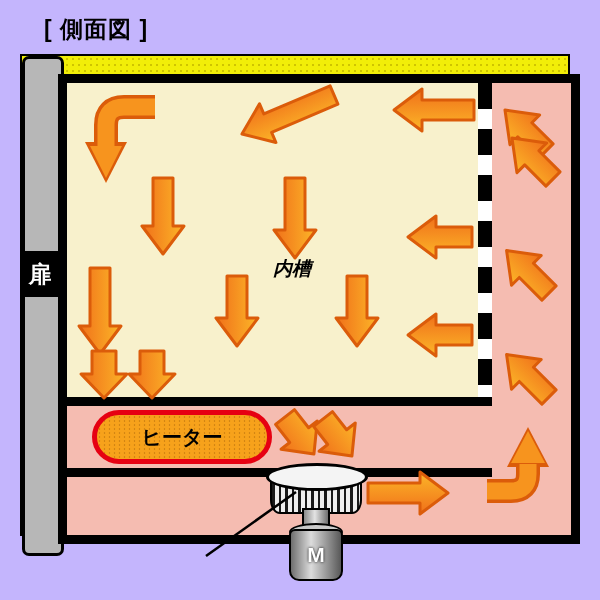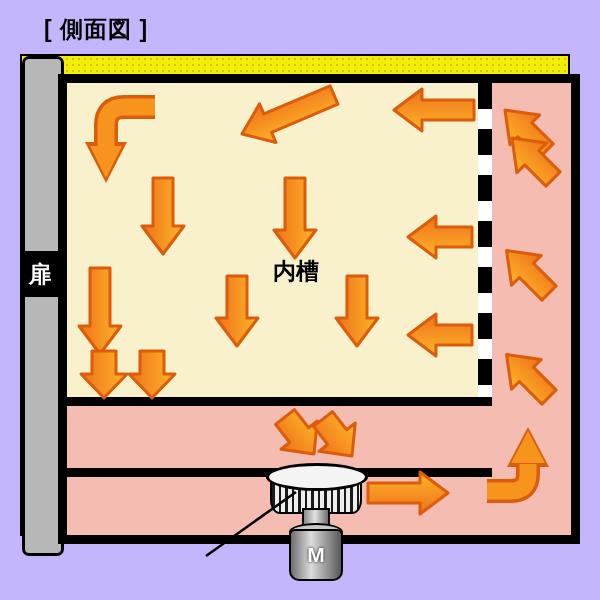--- a/index.html
+++ b/index.html
@@ -22,21 +22,21 @@
         display:flex;align-items:center;justify-content:center;}
   .door-label{color:#fff;font-size:23px;font-weight:bold;}
 
   
   .frame{left:58px;top:74px;width:504px;height:452px;border:9px solid #000;
          background:#f5bcb1;z-index:3;box-sizing:content-box;}
 
   
   .chamber{left:67px;top:83px;width:425px;height:314px;background:#f8f1cc;
            border-bottom:9px solid #000;z-index:4;}
-  .chamber-label{left:273px;top:256px;font-size:23px;font-weight:bold;color:#000;z-index:6;}
+  .chamber-label{left:273px;top:256px;font-size:19px;font-weight:bold;color:#000;z-index:6;font-style:italic;}
 
   
   .partition{left:478px;top:83px;width:14px;height:314px;
      background:repeating-linear-gradient(180deg,#000 0 26px,#fff 26px 46px);z-index:5;}
 
   
   .duct-floor{left:67px;top:468px;width:425px;height:9px;background:#000;z-index:5;}
 
   
   .heater{left:92px;top:410px;width:170px;height:44px;border:5px solid #e60012;
@@ -85,20 +85,23 @@
     </div>
   </div>
 
   <div class="abs frame"></div>
   <div class="abs chamber"></div>
   <div class="abs partition"></div>
   <div class="abs duct-floor"></div>
 
   <div class="abs chamber-label">内槽</div>
 
+  <div class="abs heater">
+    <span class="heater-label">ヒーター</span>
+  </div>
 
   <svg class="abs arrows" width="600" height="600" viewBox="0 0 600 600">
     <defs>
       <linearGradient id="ag" x1="0" y1="0" x2="0" y2="1">
         <stop offset="0" stop-color="#fcb628"></stop>
         <stop offset="1" stop-color="#f0701a"></stop>
       </linearGradient>
     </defs>
 
     <g>

